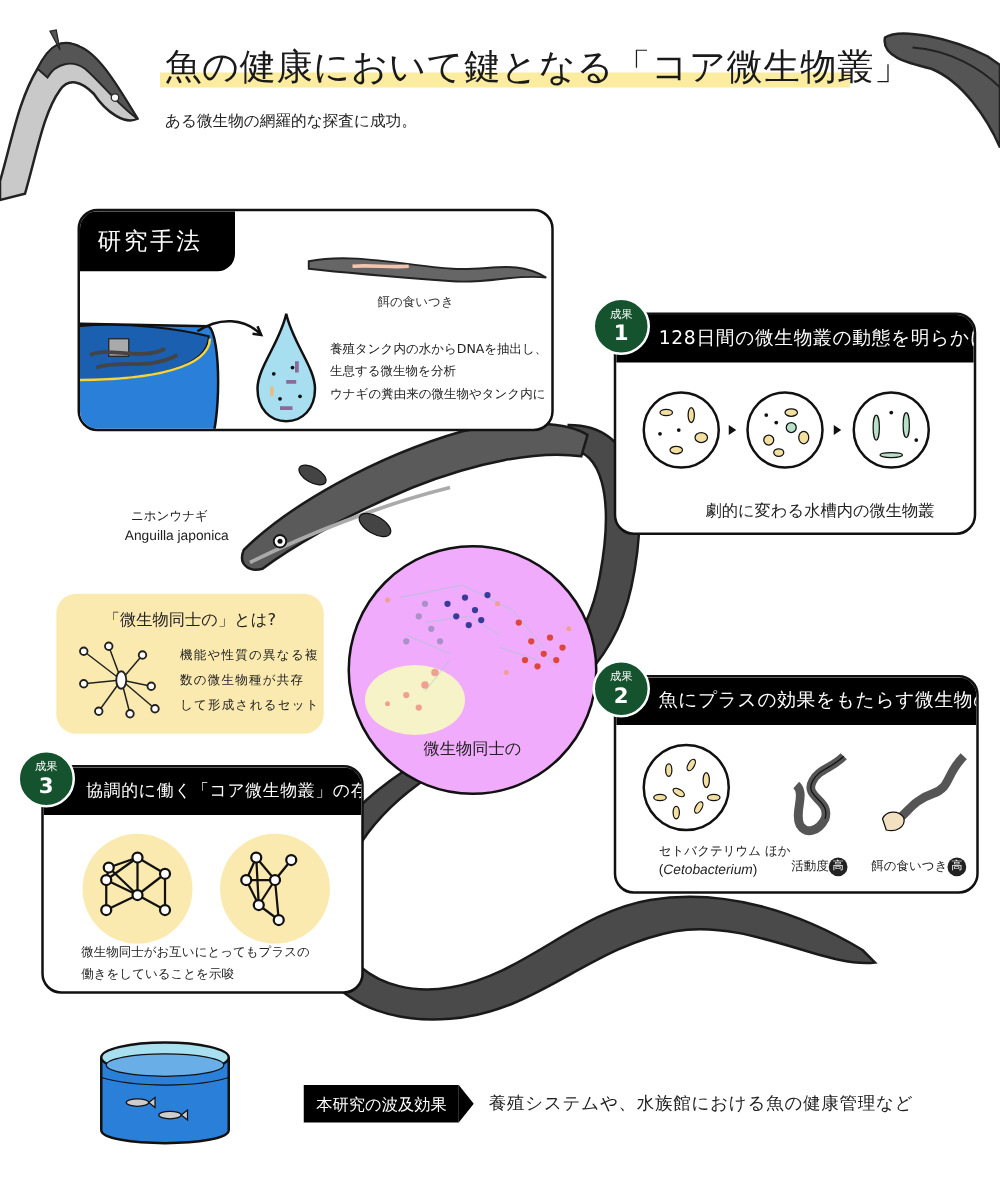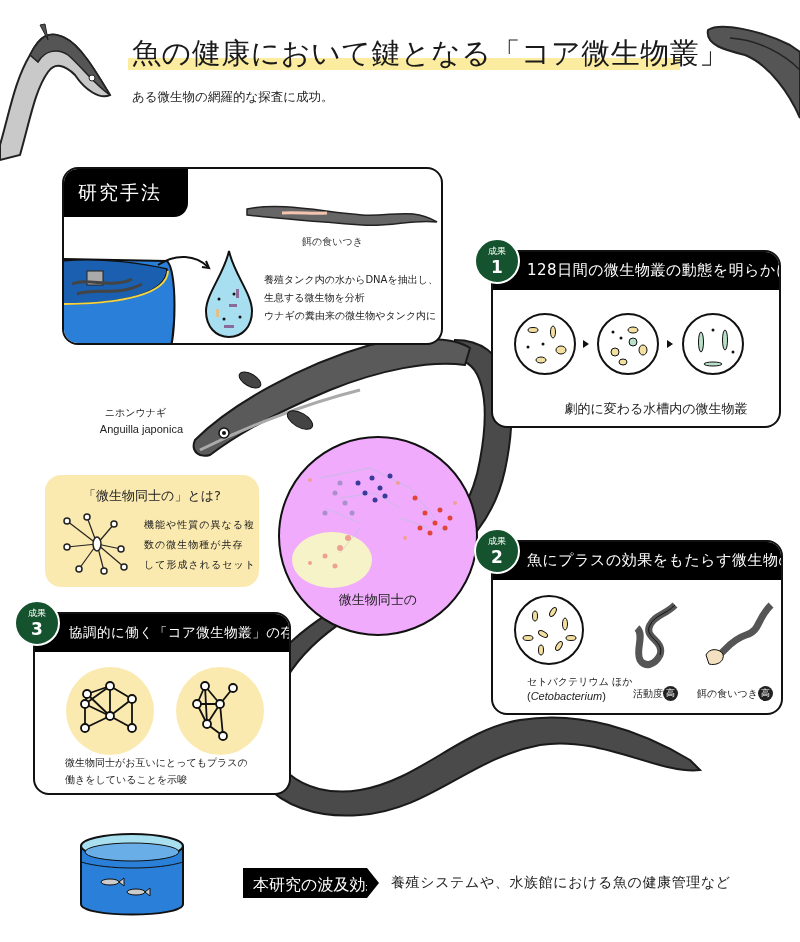--- a/index.html
+++ b/index.html
@@ -30,21 +30,21 @@
   .r3 { left: 33px; top: 612px; width: 258px; height: 183px; }
 
   .yellow-box { left: 45px; top: 475px; width: 214px; height: 112px; background: #fbeab0; border-radius: 16px; }
 
   .network-circle { left: 278px; top: 436px; width: 200px; height: 200px; border: 2px solid #111; border-radius: 50%; background: #f0abfc; overflow: hidden; }
 
   .small { font-size: 10px; color: #333; }
   .caption { font-size: 13px; color: #222; padding-left: 40px; }
 
   .arrow-tag { left: 243px; top: 868px; height: 30px; }
-  .tag-body { position: absolute; left: 0; top: 0; width: 124px; height: 30px; background: #000; color: #fff; font-size: 16px; padding: 7px 0 0 10px; white-space: nowrap; }
+  .tag-body { position: absolute; left: 0; top: 0; width: 124px; height: 30px; background: #000; color: #fff; font-size: 13px; padding: 7px 0 0 10px; white-space: nowrap; }
   .tag-tip { position: absolute; left: 124px; top: 0; width: 0; height: 0; border-top: 15px solid transparent; border-bottom: 15px solid transparent; border-left: 12px solid #000; }
   .effect-text { left: 391px; top: 874px; font-size: 14px; color: #222; white-space: nowrap; letter-spacing: 0.6px; }
 
   .hi-badge { display: inline-block; width: 15px; height: 15px; border-radius: 50%; background: #222; color: #fff; font-size: 9px; text-align: center; line-height: 15px; vertical-align: middle; }
 </style>
 </head>
 <body>
 
 <svg class="abs" style="left:0;top:0;" width="800" height="942">
 

